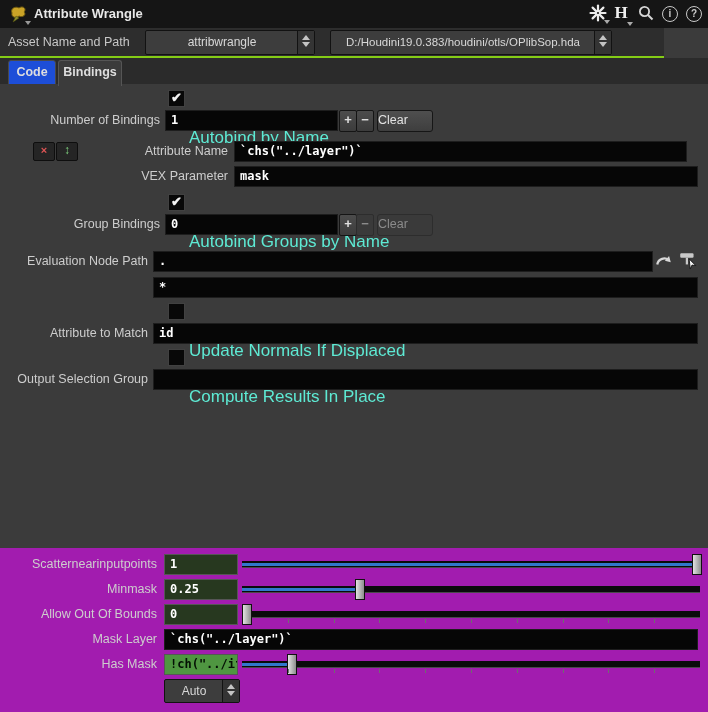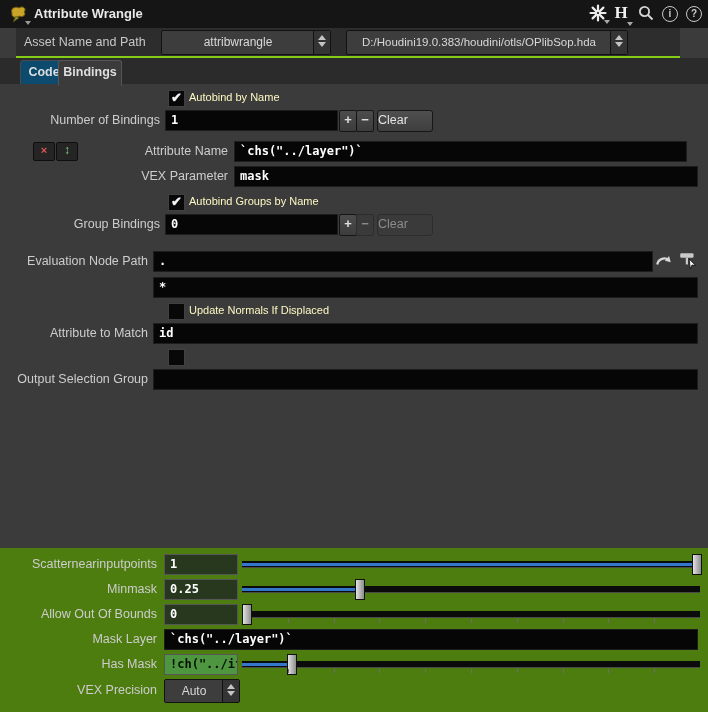--- a/index.html
+++ b/index.html
@@ -19,55 +19,55 @@
   .hicon{position:absolute;top:4px;width:18px;height:18px;}
   .hicon .caret{position:absolute;right:-3px;bottom:-2px;width:0;height:0;
      border-left:3px solid transparent;border-right:3px solid transparent;border-top:4px solid #aaa;}
   #icon-h{left:612px;top:2px;color:#f0f0f0;font-size:17px;font-weight:bold;
      font-family:"Liberation Serif",serif;line-height:22px;text-align:center;width:18px;}
   .circ{position:absolute;top:6px;width:14px;height:14px;border:1.5px solid #c9c9c9;border-radius:50%;
      color:#c9c9c9;font-size:10px;line-height:14px;text-align:center;font-weight:bold;}
 
   
   #assetrow{position:absolute;left:0;top:28px;width:664px;height:28px;background:#2d2d2d;
-     border-bottom:6px solid #84cc16;margin-left:16px;}
+     border-bottom:6px solid #84cc16;}
   #asset-label{position:absolute;left:8px;top:0;height:28px;line-height:28px;font-size:12.5px;color:#c8c8c8;}
   .dd{position:absolute;background:#3d3d3d;border:1px solid #121212;border-radius:2px;}
   .dd .txt{position:absolute;left:3px;right:19px;top:0;bottom:0;color:#d8d8d8;font-size:12px;
      text-align:center;overflow:hidden;white-space:nowrap;}
   .dd .sp{position:absolute;right:0;top:0;bottom:0;width:16px;border-left:1px solid #121212;background:#343434;}
   .tri-up{width:0;height:0;border-left:4px solid transparent;border-right:4px solid transparent;
      border-bottom:5px solid #c4c4c4;margin:4px auto 2px;}
   .tri-dn{width:0;height:0;border-left:4px solid transparent;border-right:4px solid transparent;
      border-top:5px solid #c4c4c4;margin:2px auto 0;}
   #dd-asset-name{left:145px;top:2px;width:168px;height:23px;}  #dd-asset-name .txt{line-height:23px;}
   #dd-asset-path{left:330px;top:2px;width:280px;height:23px;}  #dd-asset-path .txt{line-height:23px;font-size:11.5px;}
 
   
   #tabstrip{position:absolute;left:0;top:58px;width:708px;height:26px;background:#2b2b2b;}
   .tab{position:absolute;top:2px;height:23px;line-height:23px;font-size:12.5px;font-weight:bold;
      color:#dedede;text-align:center;border:1px solid #555;border-radius:3px 3px 0 0;}
-  #tab-code{left:20px;width:46px;background:#0c4a6e;border-color:#4a4a4a;}
+  #tab-code{left:8px;width:46px;background:#1d4ed8;border-color:#4a4a4a;}
   #tab-bindings{left:58px;width:62px;background:#3b3b3b;height:25px;border-bottom:none;z-index:3;}
 
   
   #panel{position:absolute;left:0;top:84px;width:708px;height:628px;background:#3b3b3b;}
-  #lower{position:absolute;left:0;top:464px;width:708px;height:164px;background:#4d7c0f;}
+  #lower{position:absolute;left:0;top:464px;width:708px;height:164px;background:#a21caf;}
 
   .plabel{position:absolute;height:20px;line-height:20px;color:#cdcdcd;font-size:12.5px;
      text-align:right;white-space:nowrap;}
   .pfield{position:absolute;height:19px;line-height:19px;background:#060606;border:1px solid #1d1d1d;
      color:#fff;font-family:"DejaVu Sans Mono",monospace;font-size:12px;font-weight:bold;
      padding:0 5px;white-space:pre;overflow:hidden;}
   .gdark{background:#27381f;border:1px solid #565656;}
   .gbright{background:#4f9641;border:1px solid #565656;color:#041004;}
 
   .cb{position:absolute;width:15px;height:15px;background:#080808;border:1px solid #414141;
      color:#f2f2f2;font-size:13px;line-height:14px;text-align:center;font-weight:bold;}
-  .cblabel{position:absolute;height:17px;line-height:17px;color:#fef9c3;font-size:11px;}
+  .cblabel{position:absolute;height:17px;line-height:17px;color:#5eead4;font-size:17px;margin-top:40px;}
 
   .spin{position:absolute;width:16px;height:20px;background:linear-gradient(#4c4c4c,#3c3c3c);
      border:1px solid #151515;border-radius:2px;color:#e0e0e0;text-align:center;line-height:18px;
      font-size:13px;font-weight:bold;}
   .pushbtn{position:absolute;height:20px;background:linear-gradient(#4f4f4f,#3e3e3e);
      border:1px solid #161616;border-radius:3px;color:#e2e2e2;font-size:12.5px;text-align:left;line-height:19px;}
   .disabled{color:#8b8b8b;background:#3a3a3a;border-color:#2d2d2d;}
 
   .mini{position:absolute;width:20px;height:17px;background:#252525;border:1px solid #0e0e0e;
      border-radius:2px;text-align:center;line-height:15px;font-size:11px;font-weight:bold;}
@@ -198,20 +198,21 @@
 
     <div class="pfield" style="left:153px;top:193px;width:533px;">*</div>
 
     <div class="cb" style="left:168px;top:219px;"></div>
     <div class="cblabel" style="left:189px;top:218px;">Update Normals If Displaced</div>
 
     <div class="plabel" style="left:0;width:148px;top:239px;">Attribute to Match</div>
     <div class="pfield" style="left:153px;top:239px;width:533px;">id</div>
 
     <div class="cb" style="left:168px;top:265px;"></div>
+    <div class="cblabel" style="left:189px;top:264px;">Compute Results In Place</div>
 
     <div class="plabel" style="left:0;width:148px;top:285px;">Output Selection Group</div>
     <div class="pfield" style="left:153px;top:285px;width:533px;"></div>
 
     <div id="lower">
 
       <div class="plabel" style="left:0;width:157px;top:6px;">Scatternearinputpoints</div>
       <div class="pfield gdark" style="left:164px;top:6px;width:62px;">1</div>
       <div class="slider" style="left:242px;top:6px;width:458px;">
         <div class="track"></div>
@@ -257,21 +258,20 @@
           <span class="tick" style="left: 20%;"></span>
           <span class="tick" style="left: 30%;"></span>
           <span class="tick" style="left: 40%;"></span>
           <span class="tick" style="left: 50%;"></span>
           <span class="tick" style="left: 60%;"></span>
           <span class="tick" style="left: 70%;"></span>
           <span class="tick" style="left: 80%;"></span>
           <span class="tick" style="left: 90%;"></span>
         </div>
 
-      <div class="plabel" style="left:0;width:157px;top:132px;">VEX Precision</div>
       <div class="dd" id="dd-vexprec" style="top:131px;">
         <div class="txt">Auto</div>
         <div class="sp">
             <div class="tri-up"></div>
             <div class="tri-dn"></div>
           </div>
       </div>
 
     </div>
   </div>

